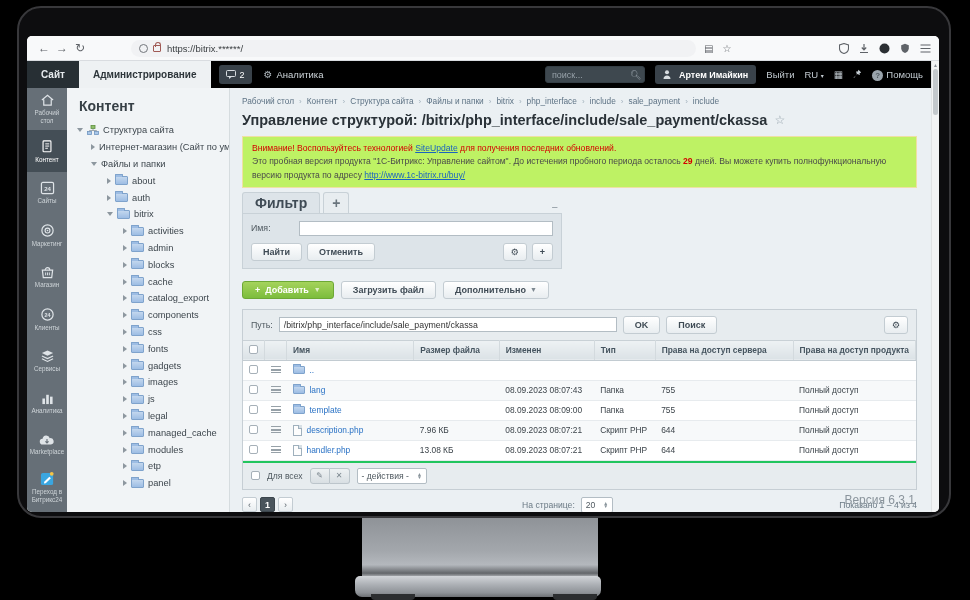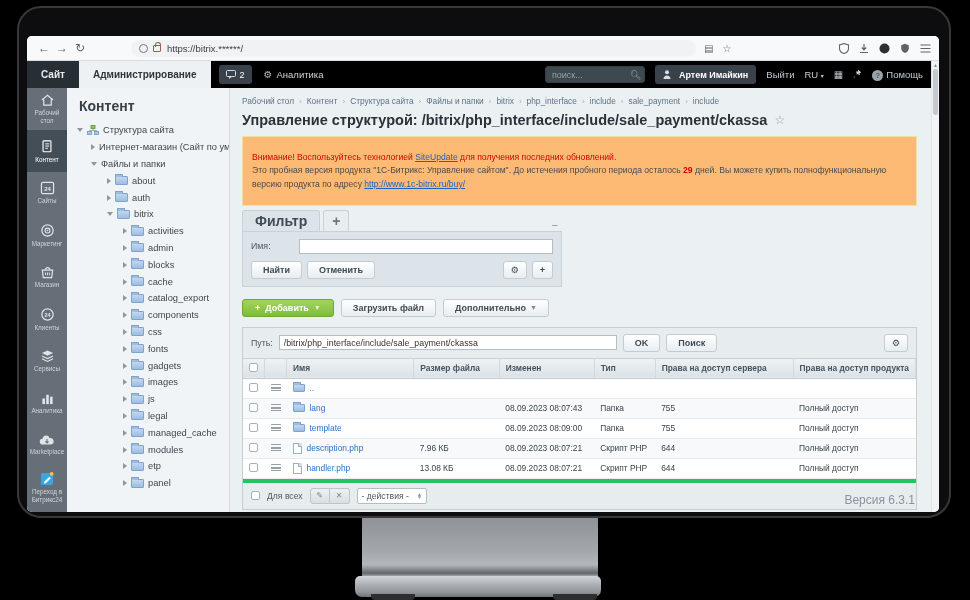--- a/index.html
+++ b/index.html
@@ -80,21 +80,21 @@
   .sitemap-ic { margin-right:4px; flex:0 0 auto; }
 
   
   .main { flex:1; background:#ebf0f3; padding:6px 14px 0 12px; min-width:0; position:relative; overflow:hidden; font-size:9px; }
   .crumbs { display:flex; align-items:center; gap:5px; font-size:8.3px; color:#5e7385; margin:2px 0 6px; white-space:nowrap; }
   .crumbs a { color:#5e7385; text-decoration:none; cursor:pointer; }
   .crumb-sep { color:#a3b2bd; font-size:8px; }
   .page-title { font-size:14.5px; font-weight:bold; color:#2a3238; margin-bottom:8px; display:flex; align-items:center; gap:7px; }
   .star { color:#98a5ae; font-size:12px; font-weight:normal; cursor:pointer; }
 
-  .notice { background:#fdba74; border:1px solid #efe0a3; padding:14px 9px; line-height:1.55; font-size:8.6px; color:#4a4a4a; margin-bottom:10px; }
+  .notice { background:#bef264; border:1px solid #efe0a3; padding:5px 9px; line-height:1.55; font-size:8.6px; color:#4a4a4a; margin-bottom:10px; }
   .red { color:#d40000; }
   .notice a, .blue-link { color:#1a63c0; text-decoration:underline; cursor:pointer; }
 
   .filter { width:320px; }
   .f-tabs { display:flex; align-items:flex-end; height:15px; }
   .f-tab { background:#dde4e9; border:1px solid #c8d1d7; border-bottom:none; border-radius:3px 3px 0 0; font-size:14px; font-weight:bold; color:#3f4b55; padding:2px 12px; cursor:pointer; }
   .f-tab.plus { background:#e8edf0; margin-left:3px; padding:2px 8px; color:#6a757d; }
   .f-min { margin-left:auto; color:#8a959c; font-size:11px; cursor:pointer; padding-right:4px; }
   .f-box { background:#dde4e9; border:1px solid #c8d1d7; padding:7px 8px 7px; }
   .f-row { display:flex; align-items:center; gap:24px; margin-bottom:7px; }
@@ -123,21 +123,21 @@
   .grid a.fname { color:#2a72c5; text-decoration:none; cursor:pointer; }
   .col-chk { width:20px; } .col-bgr { width:20px; }
   .bx-check { display:inline-block; width:9px; height:9px; background:#fff; border:1px solid #a6b0b8; border-radius:2px; cursor:pointer; }
   .burger { display:inline-block; width:10px; height:7px; border-top:1.5px solid #97a1a8; border-bottom:1.5px solid #97a1a8; position:relative; cursor:pointer; }
   .burger::after { content:""; position:absolute; left:0; top:2px; width:10px; height:1.5px; background:#97a1a8; }
   .name-cell { display:flex; align-items:center; gap:5px; }
   .fold.sm { width:12px; height:8px; margin-right:0; }
   .file-ic { display:inline-block; width:9px; height:11px; background:#fdfdfd; border:1px solid #9fb0bd; position:relative; }
   .file-ic::after { content:""; position:absolute; right:-1px; top:-1px; width:3px; height:3px; background:#d7e0e6; border-left:1px solid #9fb0bd; border-bottom:1px solid #9fb0bd; }
 
-  .grid-footer { display:flex; align-items:center; gap:7px; padding:5px 8px; border-top:4px solid #22c55e; background:#e7ecef; }
+  .grid-footer { display:flex; align-items:center; gap:7px; padding:5px 8px; border-top:2px solid #22c55e; background:#e7ecef; }
   .for-all { font-size:8.6px; color:#4e585f; }
   .mini-group { display:flex; }
   .mini-btn { width:20px; height:16px; background:linear-gradient(180deg,#eef1f3,#d9dfe3); border:1px solid #bcc5cb; display:flex; align-items:center; justify-content:center; font-size:8px; color:#7c878f; cursor:pointer; }
   .mini-btn:first-child { border-radius:3px 0 0 3px; } .mini-btn:last-child { border-radius:0 3px 3px 0; border-left:none; }
   .sel { display:inline-flex; align-items:center; background:#fff; border:1px solid #b3bdc4; border-radius:2px; height:16px; font-size:8.6px; color:#4e585f; padding:0 4px; gap:8px; cursor:pointer; }
   .spin { display:flex; flex-direction:column; line-height:0.55; font-size:5px; color:#8a959c; }
 
   .pager-row { display:flex; align-items:center; margin-top:7px; }
   .pg-btn { width:15px; height:15px; display:inline-flex; align-items:center; justify-content:center; background:linear-gradient(180deg,#ffffff,#e8edf0); border:1px solid #c3ccd2; border-radius:2px; font-size:9px; color:#5a656d; cursor:pointer; margin-right:3px; }
   .pg-btn.cur { background:#49545c; border-color:#3c464d; color:#fff; font-weight:bold; }

